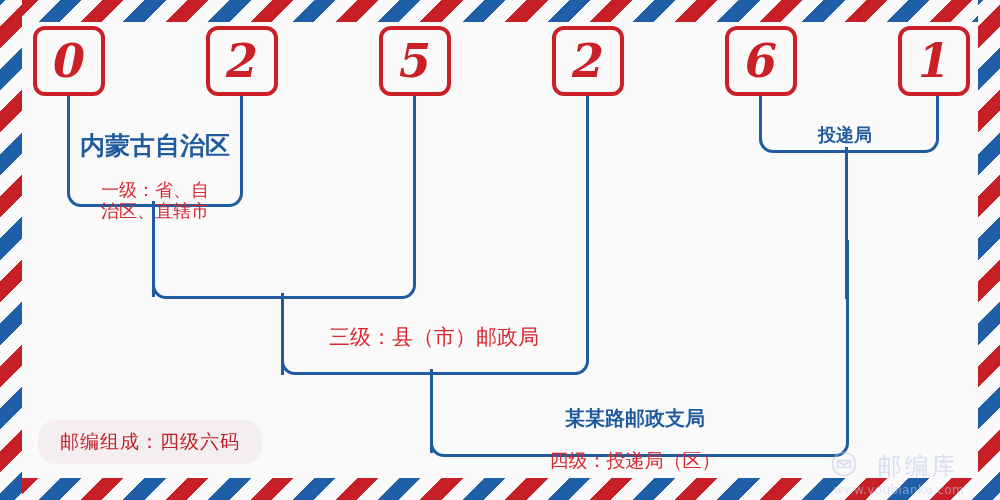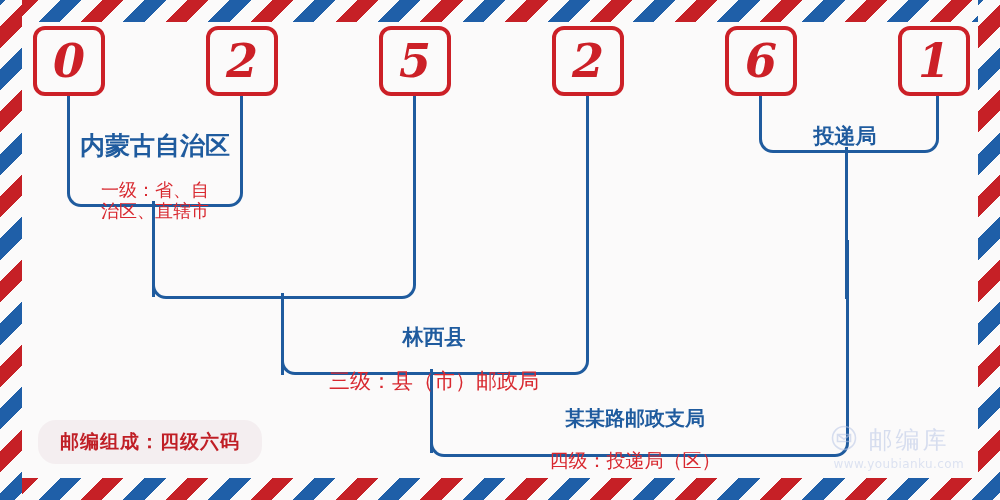--- a/index.html
+++ b/index.html
@@ -60,30 +60,30 @@
   .lbl .level{
     font-family:"DejaVu Sans","Liberation Sans",sans-serif;
     font-weight:400;color:#d8282f;display:block;
   }
 
   
   #badge{
     position:absolute;left:38px;top:420px;
     padding:9px 22px;border-radius:18px;background:#f4eef0;
     font-family:"DejaVu Serif","Liberation Serif",serif;
-    font-weight:700;font-size:19px;color:#c01f26;letter-spacing:1px;
+    font-weight:400;font-size:19px;color:#c01f26;letter-spacing:1px;
   }
 
   
   #watermark{
     position:absolute;right:36px;top:424px;
     display:flex;flex-direction:column;align-items:flex-start;
     opacity:.55;
   }
-  #wm-row{display:flex;align-items:center;gap:11px;}
+  #wm-row{display:flex;align-items:center;gap:20px;margin-top:26px;}
   #wm-row .wm-text{
     font-family:"DejaVu Sans","Liberation Sans",sans-serif;
     font-size:24px;font-weight:400;color:#b9c6e6;letter-spacing:3px;
   }
   #wm-url{
     font-family:"DejaVu Sans","Liberation Sans",sans-serif;
     font-size:12px;color:#c3cfea;letter-spacing:.4px;margin-top:1px;margin-left:2px;
   }
 </style>
 </head>
@@ -122,41 +122,40 @@
     <span class="glyph">6</span>
   </div>
   <div class="digit-box" style="left:898px;top:26px;">
     <span class="glyph">1</span>
   </div>
 
   <div class="elbow elbow-bl" style="left:759px;top:96px;width:100px;height:54px;border-right:none;"></div>
   <div class="elbow elbow-br" style="left:856px;top:96px;width:80px;height:54px;border-left:none;"></div>
   <div class="ln ln-v" style="left:845px;top:147px;height:152px;"></div>
   <div class="lbl" style="left:745px;top:105px;width:200px;">
-    <span class="place" style="font-size:21px;">投递局</span>
+    <span class="place" style="font-size:18px;">投递局</span>
   </div>
 
   <div class="elbow elbow-bl" style="left:67px;top:96px;width:90px;height:108px;border-right:none;"></div>
   <div class="elbow elbow-br" style="left:154px;top:96px;width:86px;height:108px;border-left:none;"></div>
   <div class="ln ln-v" style="left:152px;top:201px;height:96px;"></div>
   <div class="lbl" style="left:65px;top:112px;width:180px;">
     <span class="place" style="font-size:25px;">内蒙古自治区</span>
     <span class="level" style="font-size:18px;">一级：省、自
 治区、直辖市</span>
   </div>
 
   <div class="elbow elbow-bl" style="left:152px;top:250px;width:130px;height:46px;border-right:none;"></div>
   <div class="elbow elbow-br" style="left:279px;top:96px;width:134px;height:200px;border-left:none;"></div>
   <div class="ln ln-v" style="left:281px;top:293px;height:82px;"></div>
 
   <div class="elbow elbow-bl" style="left:281px;top:330px;width:150px;height:42px;border-right:none;"></div>
   <div class="elbow elbow-br" style="left:428px;top:96px;width:158px;height:276px;border-left:none;"></div>
   <div class="ln ln-v" style="left:430px;top:369px;height:84px;"></div>
   <div class="lbl" style="left:288px;top:306px;width:292px;">
-    <span class="place" style="font-size:21px;">林西县</span>
     <span class="level" style="font-size:21px;">三级：县（市）邮政局</span>
   </div>
 
   <div class="elbow elbow-bl" style="left:430px;top:410px;width:200px;height:44px;border-right:none;"></div>
   <div class="elbow elbow-br" style="left:627px;top:240px;width:219px;height:214px;border-left:none;"></div>
   <div class="lbl" style="left:490px;top:388px;width:290px;">
     <span class="place" style="font-size:20px;">某某路邮政支局</span>
     <span class="level" style="font-size:19px;">四级：投递局（区）</span>
   </div>
 

